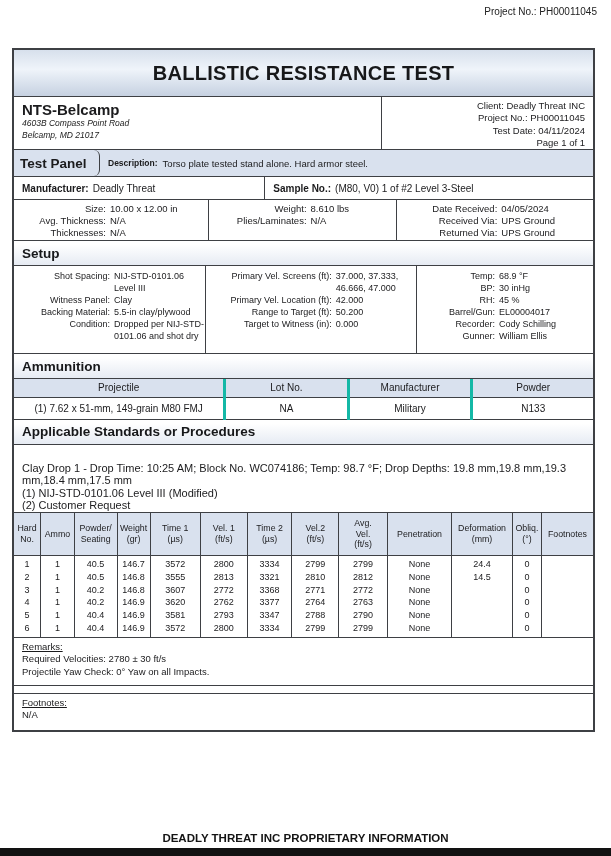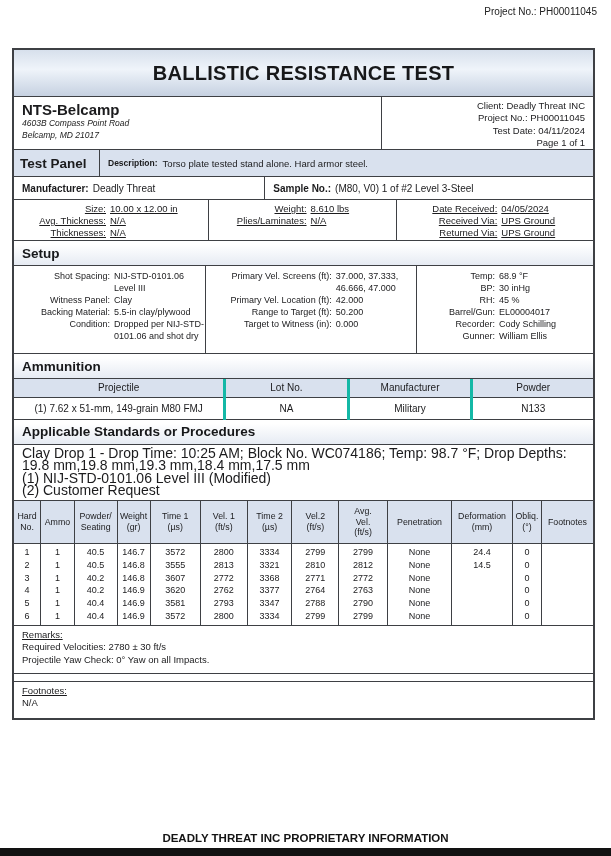--- a/index.html
+++ b/index.html
@@ -26,29 +26,29 @@
     border-bottom: 1px solid #3e4044;
   }
   .info-row { display: flex; border-bottom: 1px solid #3e4044; height: 53px; }
   .info-left { flex: 0 0 63.5%; padding: 4px 8px; border-right: 1px solid #3e4044; }
   .lab-name { font-weight: bold; font-size: 15px; line-height: 1.15; }
   .lab-addr { font-style: italic; font-size: 8.5px; line-height: 1.35; color: #222; }
   .info-right { flex: 1; text-align: right; font-size: 9.5px; line-height: 1.3; padding: 3px 8px; }
   .tp-row { display: flex; background: #d9e1ee; border-bottom: 1px solid #3e4044; height: 27px; }
   .tp-label {
     flex: 0 0 86px; font-weight: bold; font-size: 13.5px;
-    border-right: 1px solid #3e4044; display: flex; align-items: center; padding: 0 6px;
+    border-right: 1px solid #3e4044; display: flex; align-items: center; padding: 0 6px; border-radius: 6px;
   }
   .tp-desc { display: flex; align-items: center; padding: 0 8px; font-size: 9.5px; }
   .tp-desc .dlabel { font-weight: bold; font-size: 8.5px; margin-right: 5px; text-align: center; }
   .mf-row { display: flex; border-bottom: 1px solid #3e4044; height: 23px; font-size: 10px; }
   .mf-cell { display: flex; align-items: center; padding: 0 8px; }
   .mf-cell.first { flex: 0 0 43.4%; border-right: 1px solid #3e4044; }
   .mf-cell b { margin-right: 4px; }
-  .dims-row { display: flex; border-bottom: 1px solid #3e4044; height: 41px; font-size: 9.5px; text-decoration: underline; }
+  .dims-row { display: flex; border-bottom: 1px solid #3e4044; height: 41px; font-size: 9.5px; }
   .dims-col { padding-top: 3px; }
   .dims-c1 { flex: 0 0 33.6%; border-right: 1px solid #3e4044; }
   .dims-c2 { flex: 0 0 32.6%; border-right: 1px solid #3e4044; }
   .dims-c3 { flex: 1; }
   .lvrow { display: flex; line-height: 12px; }
   .lvl { text-align: right; flex-shrink: 0; white-space: nowrap; }
   .lvv { padding-left: 4px; }
   .dims-c1 .lvl { flex: 0 0 92px; }
   .dims-c2 .lvl { flex: 0 0 98px; }
   .dims-c3 .lvl { flex: 0 0 100px; }
@@ -66,21 +66,21 @@
   .setup-c1 .lvl { flex: 0 0 96px; }
   .setup-c2 .lvl { flex: 0 0 126px; }
   .setup-c3 .lvl { flex: 0 0 78px; }
   table { width: 100%; border-collapse: collapse; table-layout: fixed; }
   .ammo-table { font-size: 10px; border-bottom: 1px solid #3e4044; }
   .ammo-table th, .ammo-table td { border-left: 3px solid #14b8a6; text-align: center; font-weight: normal; }
   .ammo-table th:first-child, .ammo-table td:first-child { border-left: none; }
   .ammo-table thead tr { height: 18px; background: #d9e1ee; }
   .ammo-table thead th { border-bottom: 1px solid #3e4044; }
   .ammo-table tbody tr { height: 22px; background: #fff; }
-  .std-body { border-bottom: 1px solid #3e4044; height: 56px; padding: 2px 8px; font-size: 14px; line-height: 12.5px; }
+  .std-body { border-bottom: 1px solid #3e4044; height: 68px; padding: 17px 8px; font-size: 11px; line-height: 12.5px; }
   .shot-table { font-size: 9px; }
   .shot-table th, .shot-table td { border-left: 1px solid #3e4044; text-align: center; }
   .shot-table th:first-child, .shot-table td:first-child { border-left: none; }
   .shot-table thead tr { height: 43px; background: #d9e1ee; }
   .shot-table thead th {
     font-weight: normal; font-size: 8.8px; line-height: 10.5px;
     white-space: pre-line; vertical-align: middle; border-bottom: 1px solid #3e4044;
   }
   .shot-table tbody { border-bottom: 1px solid #3e4044; }
   .shot-table tbody td { line-height: 12.8px; vertical-align: middle; }

